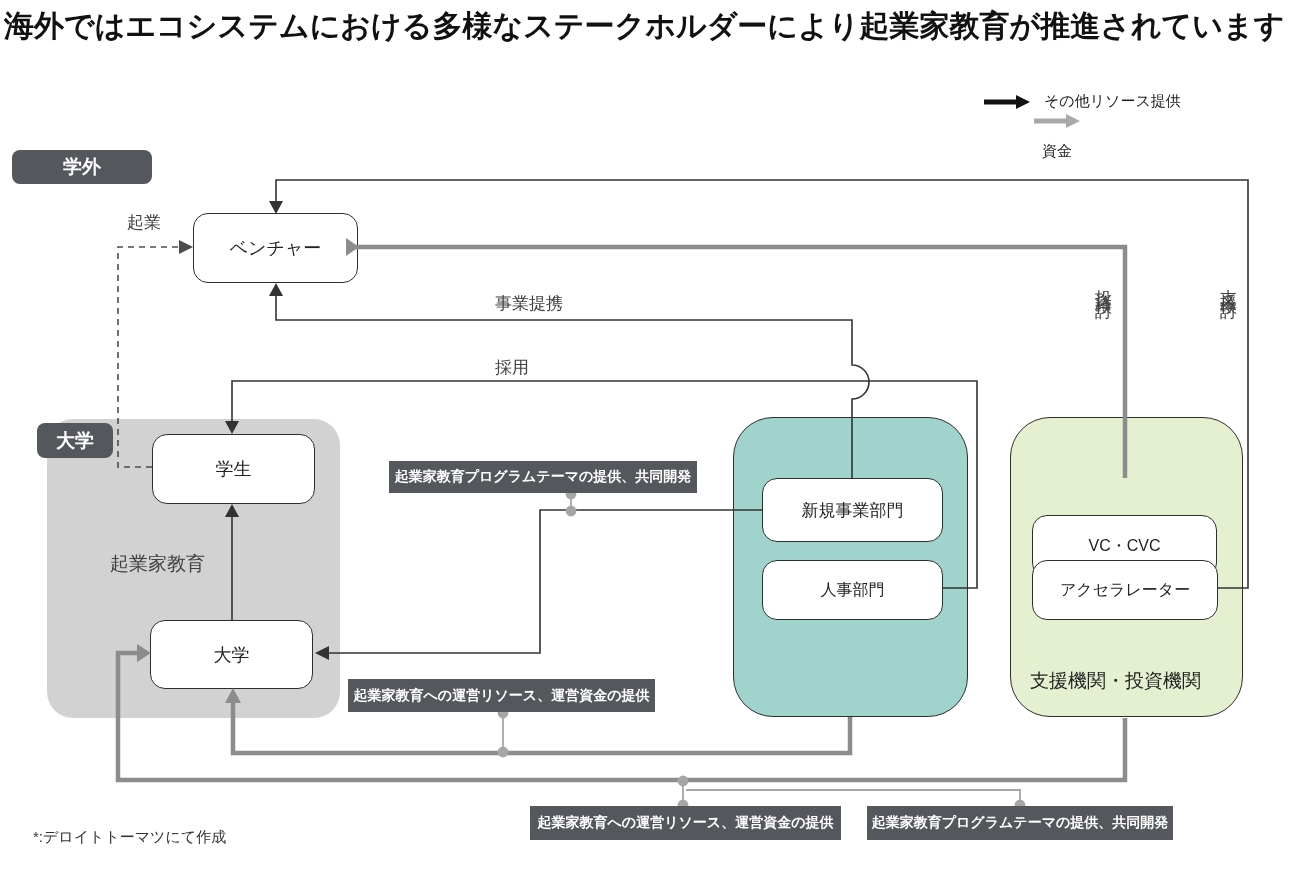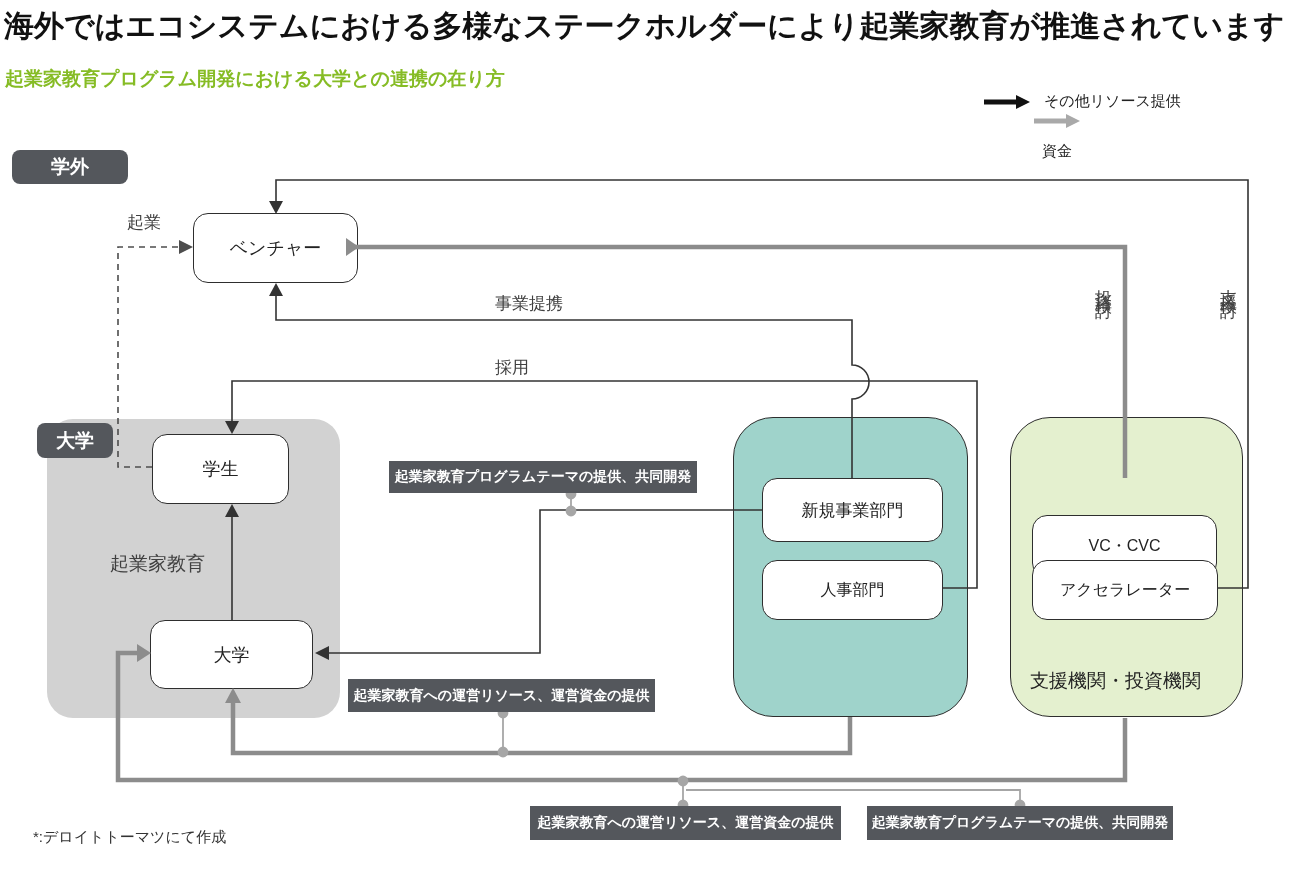--- a/index.html
+++ b/index.html
@@ -22,48 +22,47 @@
   .group-label{font-size:19px;color:#222;white-space:nowrap;z-index:3;}
   .footnote{font-size:15px;color:#333;z-index:5;}
   svg.overlay{position:absolute;left:0;top:0;z-index:4;pointer-events:none;}
 </style>
 </head>
 <body>
 
 <div id="canvas">
 
   <div class="abs title">海外ではエコシステムにおける多様なステークホルダーにより起業家教育が推進されています</div>
-  <div class="abs subtitle">起業家教育プログラム開発における大学との連携の在り方</div>
 
   <div class="abs legend-row" style="left:984px;top:92px;">
     <svg width="46" height="14">
       <line x1="0" y1="7" x2="32" y2="7" stroke="#111" stroke-width="5"></line>
       <polygon points="32,0 32,14 46,7" fill="#111"></polygon>
     </svg>
     <span class="legend-text">その他リソース提供</span>
   </div>
   <div class="abs legend-row" style="left:1034px;top:114px;flex-direction:column;">
     <svg width="46" height="14">
       <line x1="0" y1="7" x2="32" y2="7" stroke="#a9a9a9" stroke-width="5"></line>
       <polygon points="32,0 32,14 46,7" fill="#a9a9a9"></polygon>
     </svg>
     <span class="legend-text">資金</span>
   </div>
 
-  <div class="abs badge" style="left:12px;top:150px;width:116px;height:34px;font-size:19px;">学外</div>
+  <div class="abs badge" style="left:12px;top:150px;width:140px;height:34px;font-size:19px;">学外</div>
   <div class="abs badge" style="left:37px;top:423px;width:76px;height:35px;font-size:19px;">大学</div>
 
   <div class="abs container-box" style="left:47px;top:419px;width:293px;height:299px;background:#d2d2d2;border-radius:26px;"></div>
   <div class="abs container-box" style="left:733px;top:417px;width:235px;height:300px;background:#9fd3cb;border:1.6px solid #2e2e2e;box-sizing:border-box;"></div>
   <div class="abs container-box" style="left:1010px;top:417px;width:233px;height:300px;background:#e4f0cf;border:1.6px solid #2e2e2e;box-sizing:border-box;"></div>
 
   <div class="abs group-label" style="left:1030px;top:668px;">支援機関・投資機関</div>
 
   <div class="abs node" style="left:193px;top:213px;width:165px;height:70px;">ベンチャー</div>
-  <div class="abs node" style="left:152px;top:434px;width:137px;height:70px;">学生</div>
+  <div class="abs node" style="left:152px;top:434px;width:163px;height:70px;">学生</div>
   <div class="abs node" style="left:150px;top:620px;width:163px;height:69px;">大学</div>
   <div class="abs node" style="left:762px;top:478px;width:181px;height:64px;font-size:17px;">新規事業部門</div>
   <div class="abs node" style="left:762px;top:560px;width:181px;height:60px;font-size:16px;">人事部門</div>
   <div class="abs node" style="left:1032px;top:479px;width:185px;height:63px;font-size:16px;margin-top:36px;">VC・CVC</div>
   <div class="abs node" style="left:1032px;top:560px;width:186px;height:60px;font-size:16px;">アクセラレーター</div>
 
   <svg class="overlay" width="1313" height="871">
 
     <g stroke="#333" stroke-width="1.6" fill="none">
       <path d="M1217 588 H1248 V180 H276 V206"></path>

